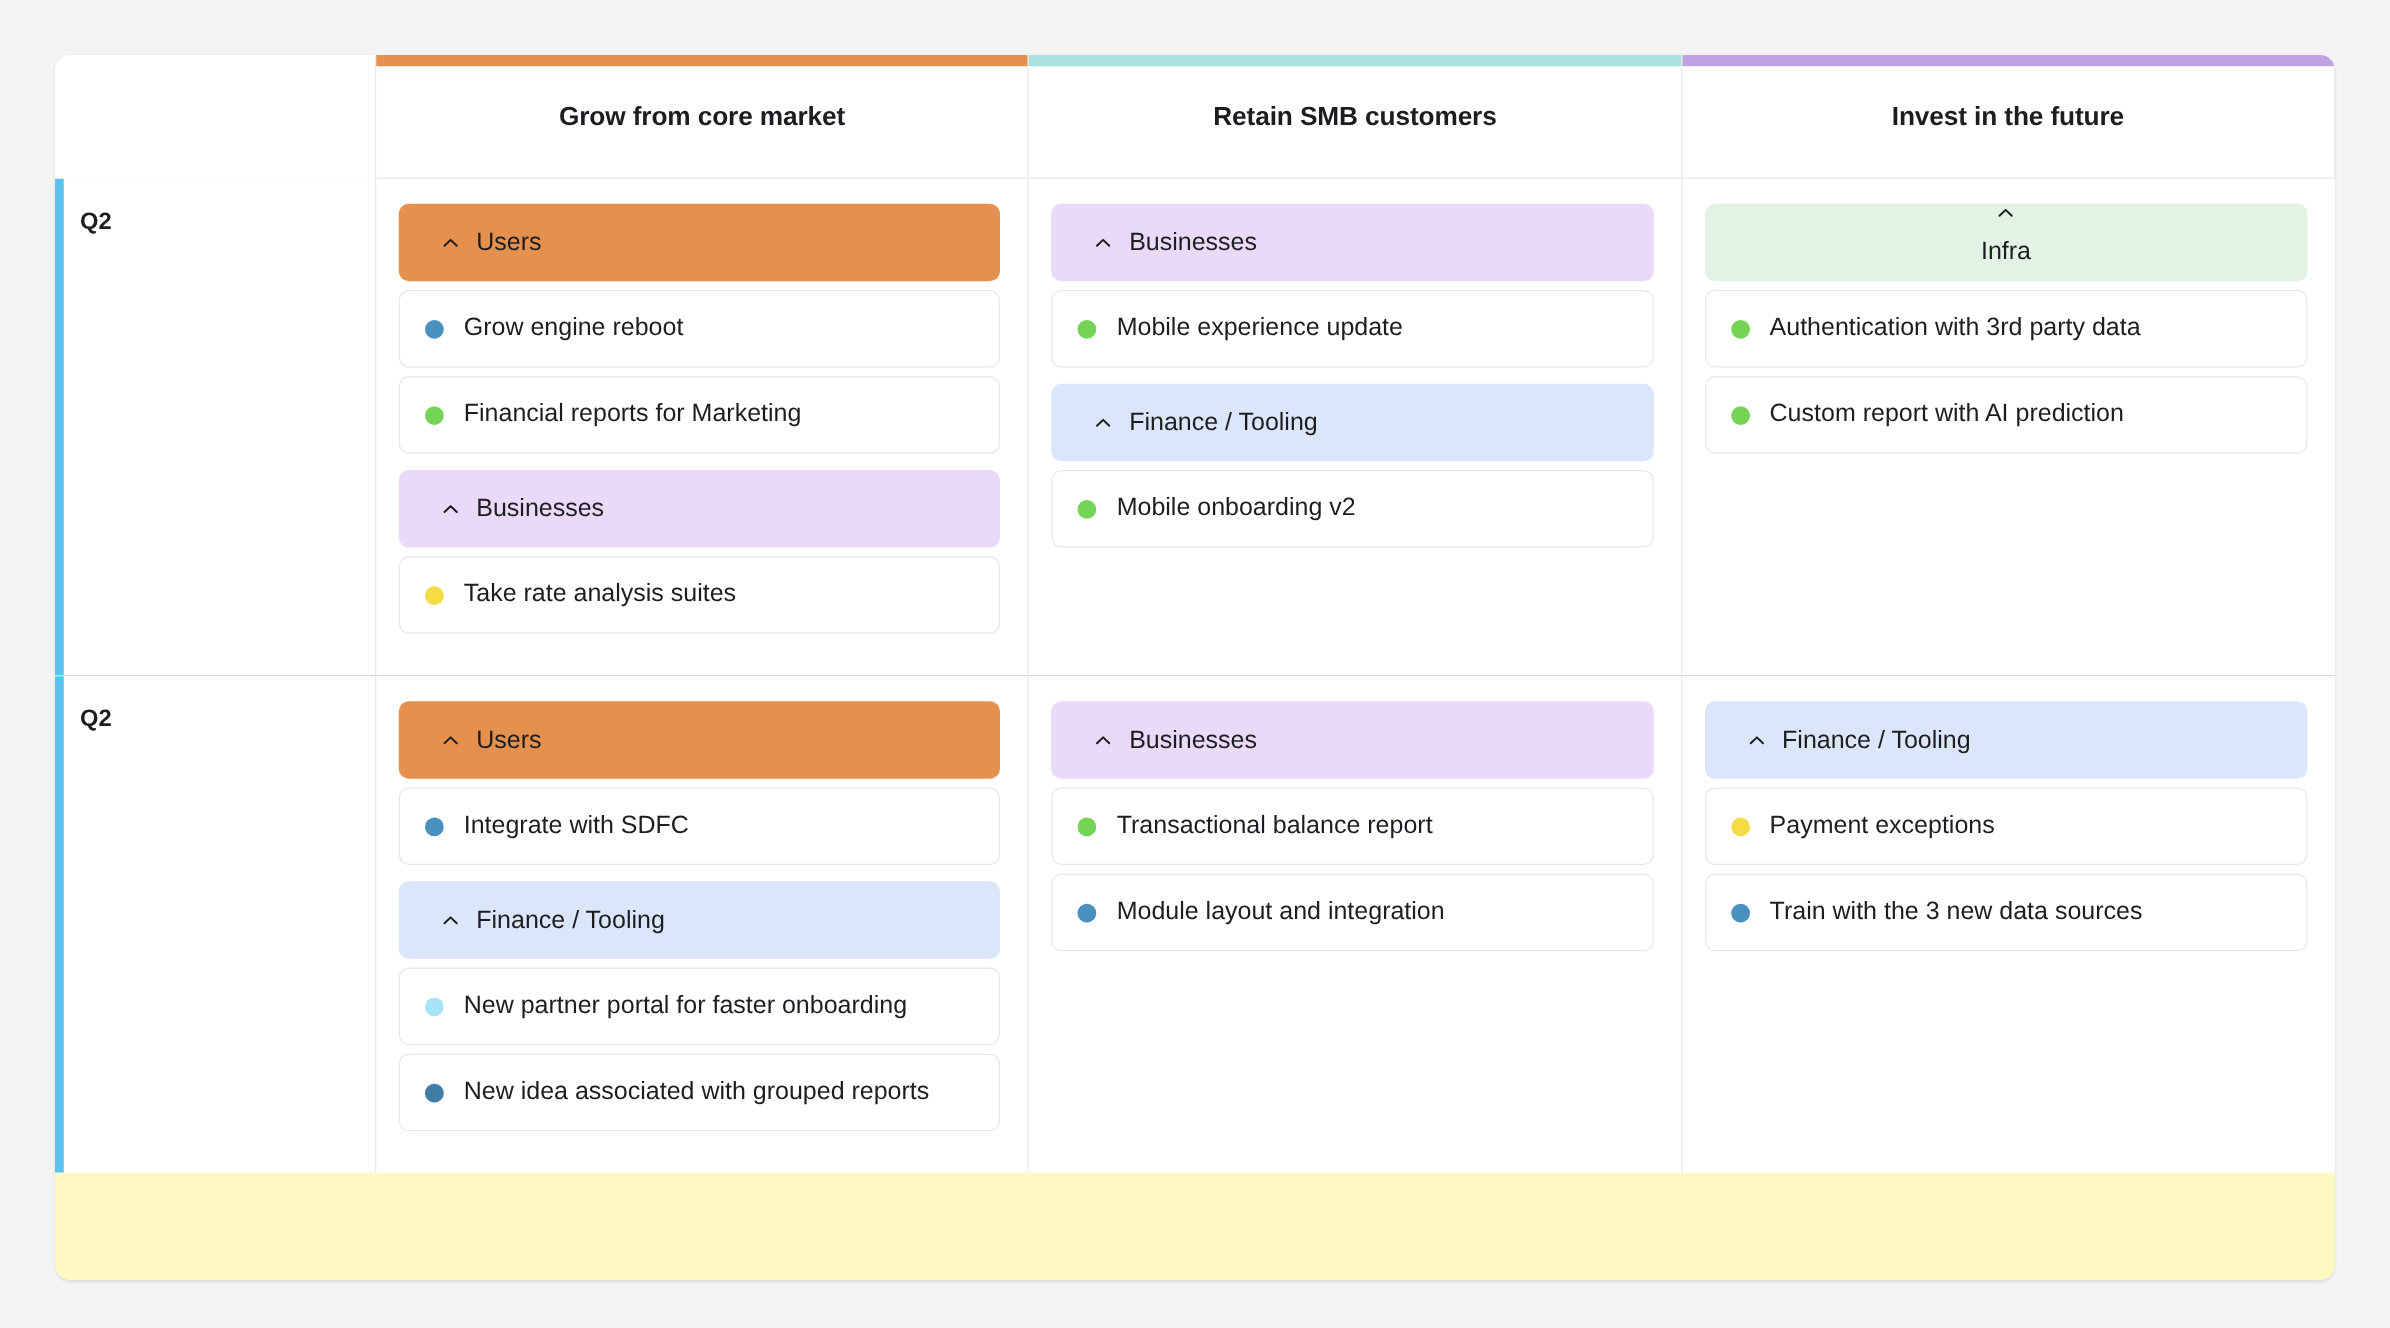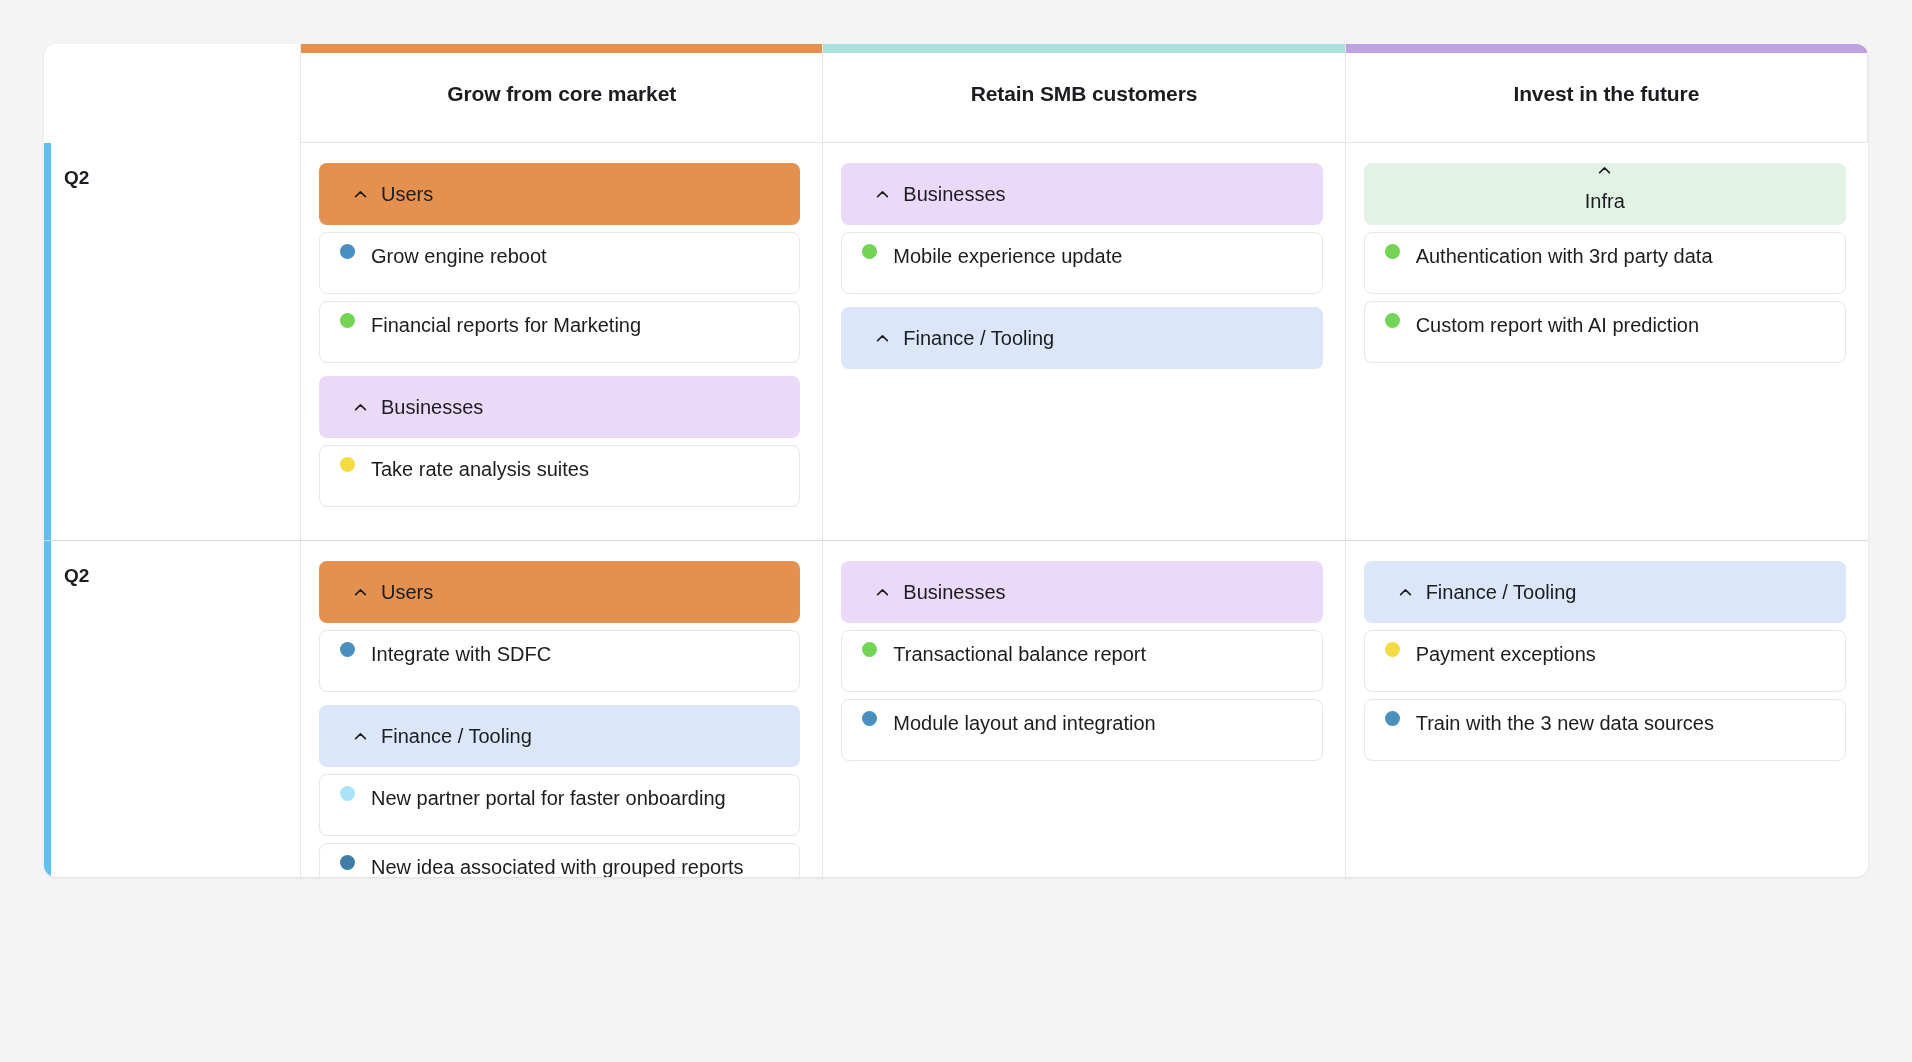--- a/index.html
+++ b/index.html
@@ -11,21 +11,21 @@
     background: #f4f4f5;
     font-family: "Liberation Sans", sans-serif;
     -webkit-font-smoothing: antialiased;
   }
 
   #board-card {
     position: absolute;
     left: 44px;
     top: 44px;
     width: 1824px;
-    height: 833px;
+    height: 980px;
     background: #fef9c3;
     border-radius: 12px;
     box-shadow: 0 1px 3px rgba(16,24,40,0.06), 0 1px 2px rgba(16,24,40,0.04);
     overflow: hidden;
   }
 
   
   .board-grid {
     display: grid;
     grid-template-columns: 257px 1fr 1fr 1fr;
@@ -130,20 +130,21 @@
     line-height: 1;
   }
 
   
   .item-card {
     min-height: 62px;
     background: #ffffff;
     border: 1px solid #e4e8e7;
     border-radius: 8px;
     display: flex;
+    align-items: center;
     gap: 16px;
     padding: 11px 20px 11px 20px;
     cursor: pointer;
   }
 
   .dot {
     width: 15px;
     height: 15px;
     border-radius: 50%;
     flex: 0 0 auto;
@@ -224,20 +225,24 @@
           <span class="item-title">Mobile experience update</span>
         </div>
         <div class="group-head" style="background: rgb(219, 230, 250);">
           <span class="chev">
             <svg width="15" height="15" viewBox="0 0 15 15">
               <path d="M2.6 9.6 L7.5 4.9 L12.4 9.6" fill="none" stroke="#1c1d20" stroke-width="1.6" stroke-linecap="round" stroke-linejoin="round"></path>
             </svg>
           </span>
           <span class="group-title">Finance / Tooling</span>
         </div>
+        <div class="item-card">
+          <span class="dot" style="background: rgb(115, 212, 86);"></span>
+          <span class="item-title">Mobile onboarding v2</span>
+        </div>
         <div class="spacer"></div>
       </div>
       <div class="lane">
         <div class="group-head" style="background: rgb(226, 242, 229); flex-direction: column;">
           <span class="chev">
             <svg width="15" height="15" viewBox="0 0 15 15">
               <path d="M2.6 9.6 L7.5 4.9 L12.4 9.6" fill="none" stroke="#1c1d20" stroke-width="1.6" stroke-linecap="round" stroke-linejoin="round"></path>
             </svg>
           </span>
           <span class="group-title">Infra</span>

